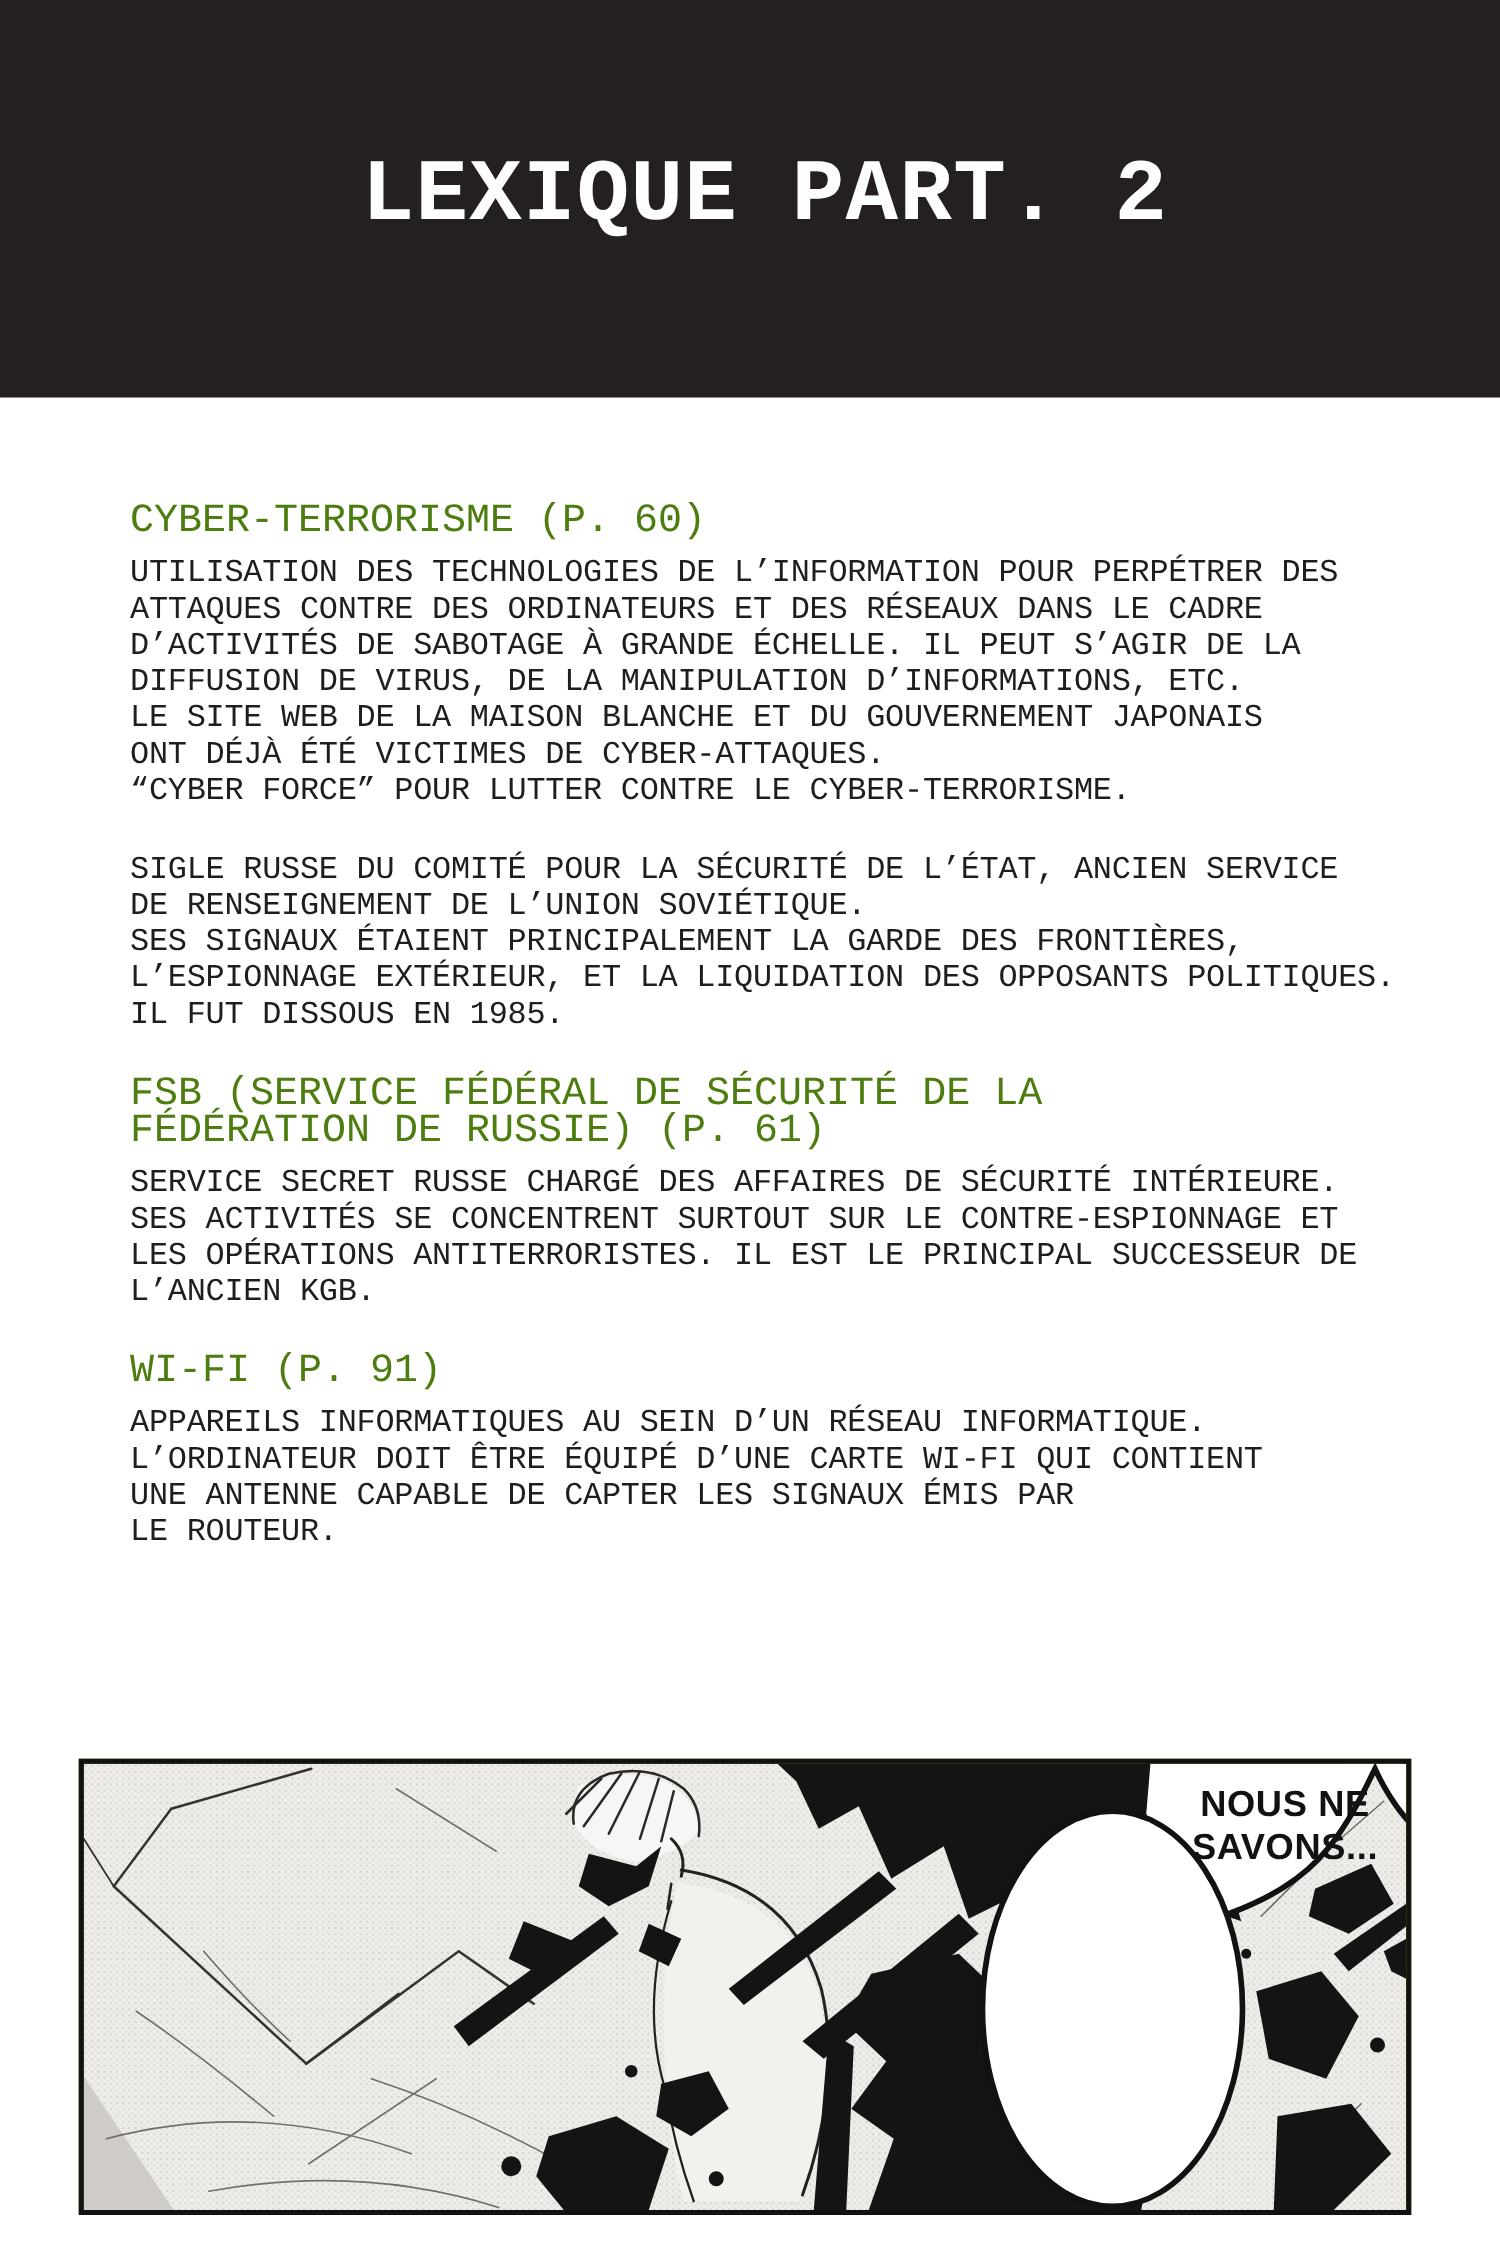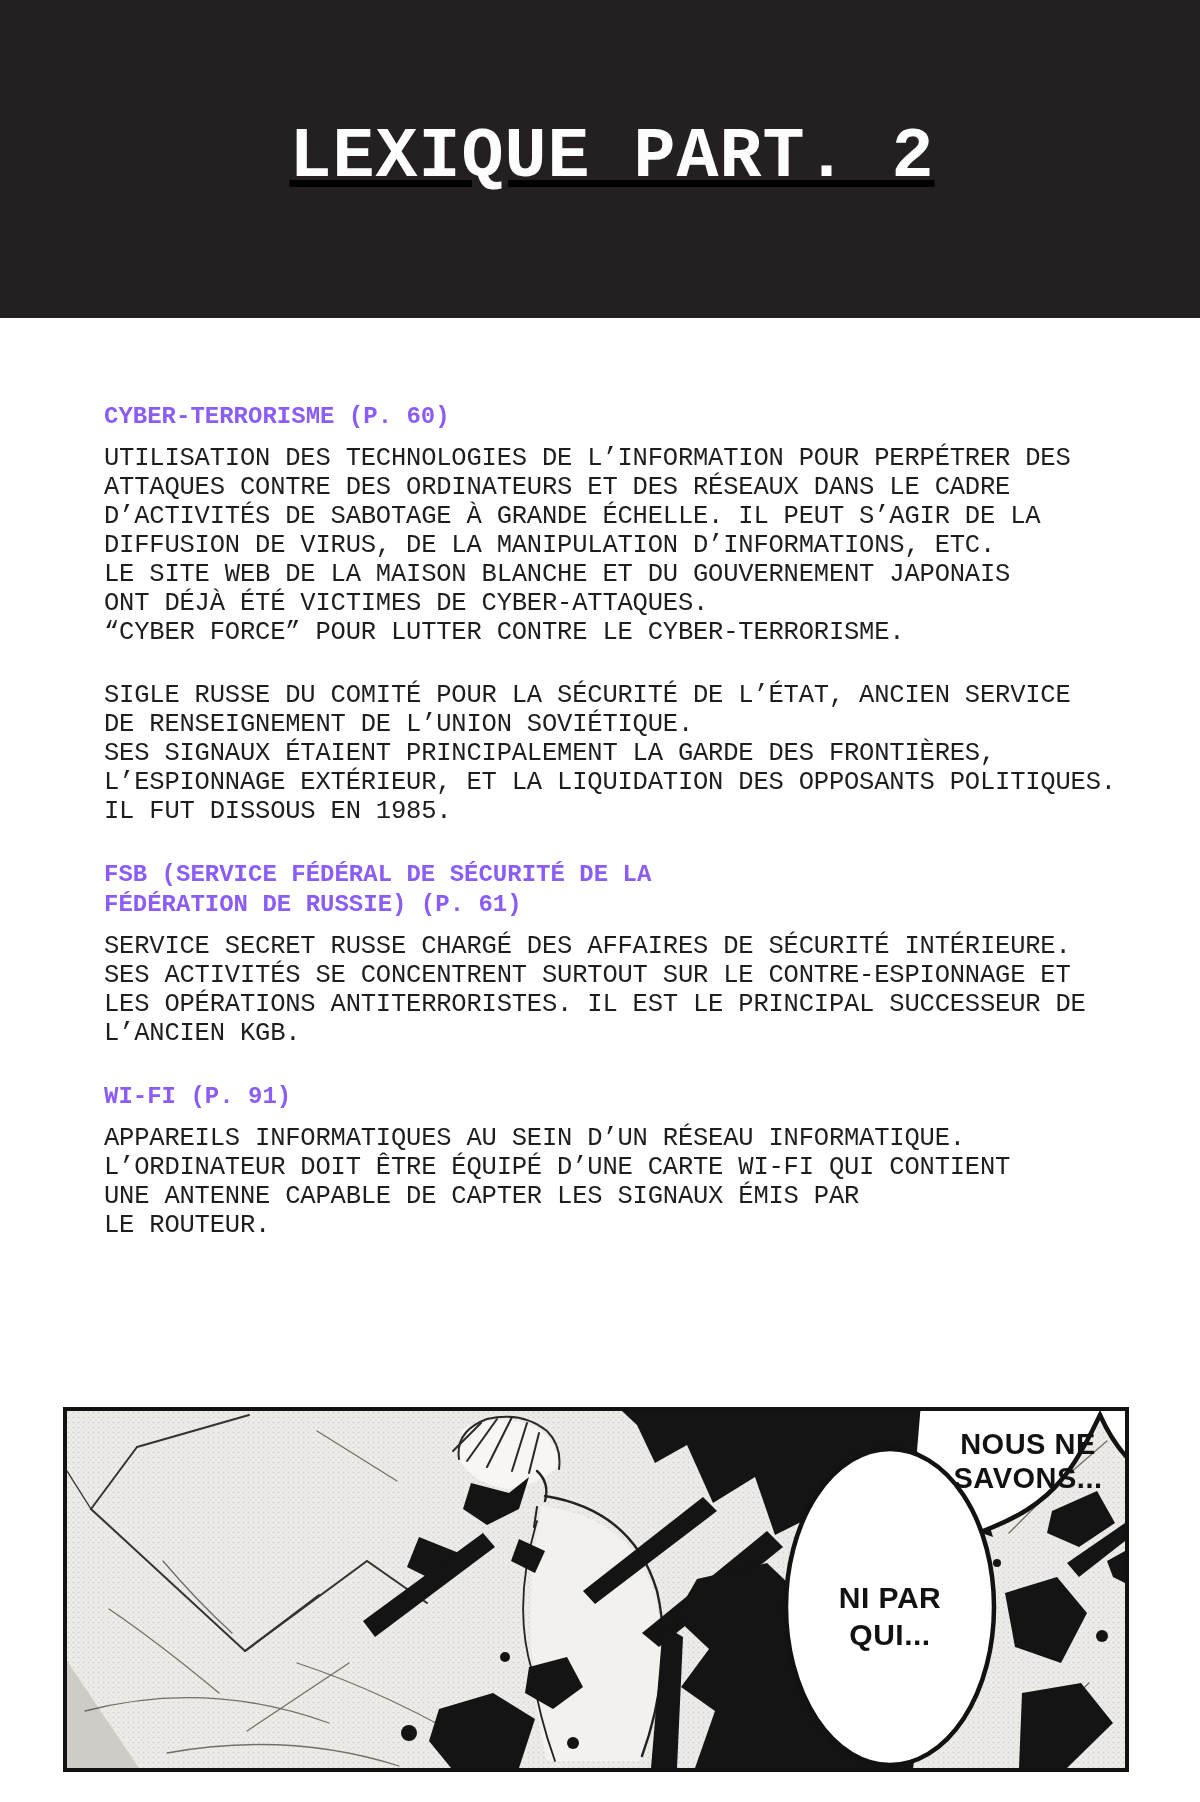--- a/index.html
+++ b/index.html
@@ -2,29 +2,29 @@
 <html><head>
 <meta charset="utf-8">
 <style>
   html,body{margin:0;padding:0;}
   body{width:1200px;height:1802px;background:#ffffff;position:relative;
        font-family:"Liberation Mono", monospace;-webkit-font-smoothing:antialiased;}
   .page{position:relative;width:1200px;height:1802px;overflow:hidden;}
 
   
   .banner{height:318px;background:#241f20;display:flex;align-items:center;justify-content:center;
-          padding-bottom:4px;box-sizing:border-box;text-decoration:underline;}
+          padding-bottom:4px;box-sizing:border-box;}
   .page-title{color:#fdfdfd;font-weight:700;font-size:70px;letter-spacing:1px;
               font-family:"Liberation Mono", monospace;white-space:nowrap;transform:translateX(12px);}
 
   
   .content{padding:84px 40px 0 104px;color:#1b1b1b;}
   .sec{margin-bottom:34px;}
   .sec-heading{margin-bottom:12px;}
-  .heading-line{font-weight:700;font-size:24px;line-height:30px;white-space:nowrap;color:#8b5cf6;}
+  .heading-line{font-weight:400;font-size:32px;line-height:30px;white-space:nowrap;color:#4d7c0f;}
   .body-line{font-size:25.5px;line-height:29px;letter-spacing:-0.2px;white-space:nowrap;color:#1e1e1e;}
 
   
   .panel{position:absolute;left:63px;top:1407px;width:1066px;height:365px;
          border:4px solid #121212;box-sizing:border-box;background:#4d7c0f;overflow:hidden;}
   .panel svg{position:absolute;left:0;top:0;width:100%;height:100%;display:block;}
   .bubble-text{position:absolute;z-index:5;text-align:center;
                font-family:"Liberation Sans", sans-serif;font-weight:700;color:#121212;}
   .bubble-text.corner{left:856px;top:16px;width:210px;font-size:29px;line-height:34px;letter-spacing:.5px;}
   .bubble-text.oval{left:723px;top:168px;width:200px;font-size:30px;line-height:37px;letter-spacing:.5px;}
@@ -175,19 +175,15 @@
         <path d="M 1066,52 C 1050,38 1038,15 1033,4 C 1026,18 1014,45 996,67 C 975,93 948,108 916,120" fill="none" stroke="#121212" stroke-width="4.5" stroke-linecap="round"></path>
       </g>
 
       <ellipse cx="823" cy="196" rx="104" ry="158" fill="#ffffff" stroke="#121212" stroke-width="4.5"></ellipse>
     </svg>
 
     <div class="bubble-text corner">
       <div>NOUS NE</div>
       <div>SAVONS...</div>
     </div>
-    <div class="bubble-text oval">
-      <div>NI PAR</div>
-      <div>QUI...</div>
-    </div>
   </div>
 
 </div>
 
 </body></html>

